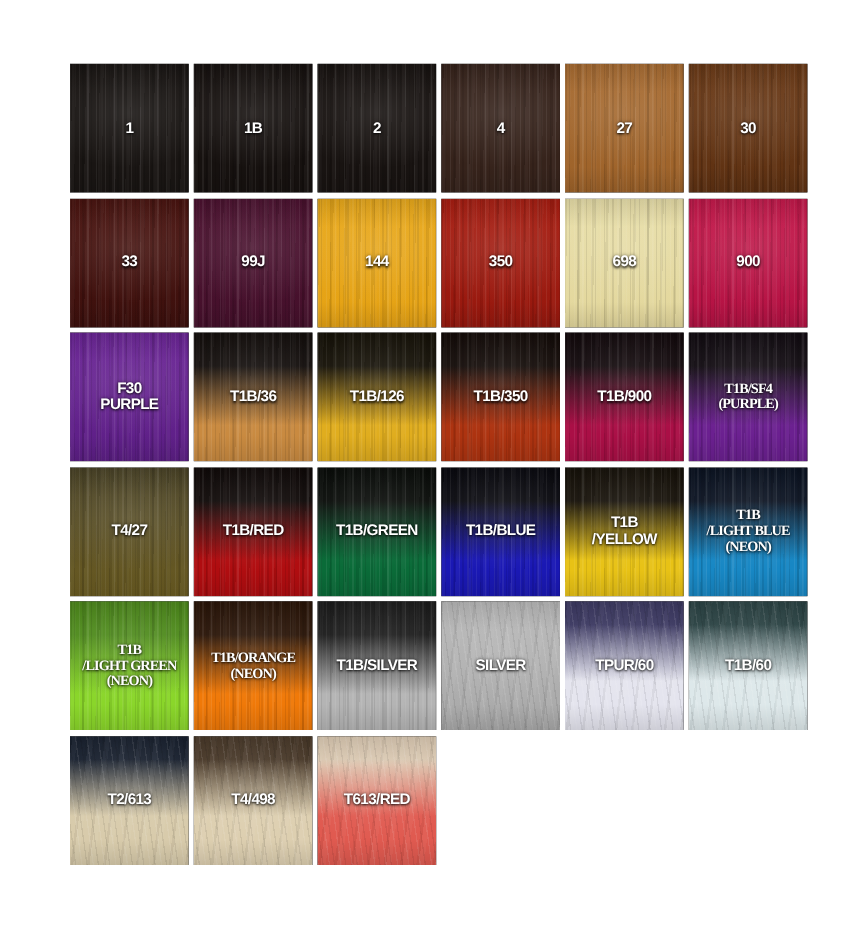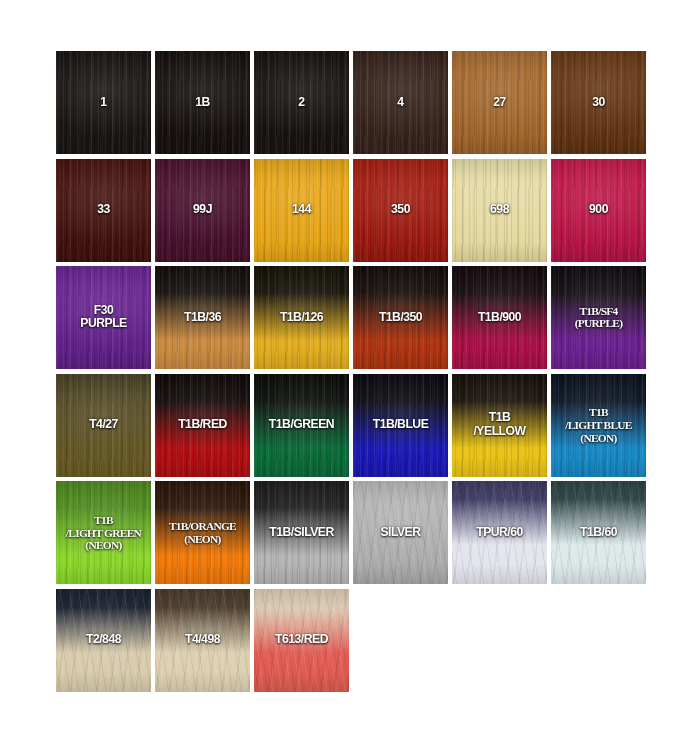--- a/index.html
+++ b/index.html
@@ -312,21 +312,21 @@
     <div class="swatch wavy">
       <div class="base" style="background: linear-gradient(rgb(44, 68, 69) 0%, rgb(44, 68, 69) 18%, rgb(221, 232, 234) 62%, rgb(221, 232, 234) 100%);"></div>
       <div class="strands"></div>
       <div class="sheen"></div>
       <div class="label sm">T1B/60</div>
     </div>
     <div class="swatch wavy">
       <div class="base" style="background: linear-gradient(rgb(26, 34, 48) 0%, rgb(26, 34, 48) 18%, rgb(216, 203, 171) 62%, rgb(216, 203, 171) 100%);"></div>
       <div class="strands"></div>
       <div class="sheen"></div>
-      <div class="label sm">T2/848</div>
+      <div class="label sm">T2/613</div>
     </div>
     <div class="swatch wavy">
       <div class="base" style="background: linear-gradient(rgb(74, 58, 42) 0%, rgb(74, 58, 42) 18%, rgb(221, 207, 176) 62%, rgb(221, 207, 176) 100%);"></div>
       <div class="strands"></div>
       <div class="sheen"></div>
       <div class="label sm">T4/498</div>
     </div>
     <div class="swatch wavy">
       <div class="base" style="background: linear-gradient(rgb(221, 203, 180) 0%, rgb(221, 203, 180) 18%, rgb(224, 90, 80) 62%, rgb(224, 90, 80) 100%);"></div>
       <div class="strands"></div>

